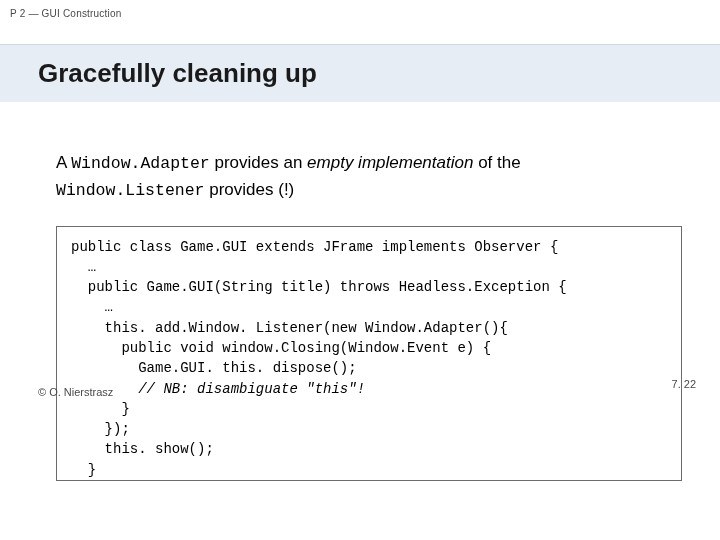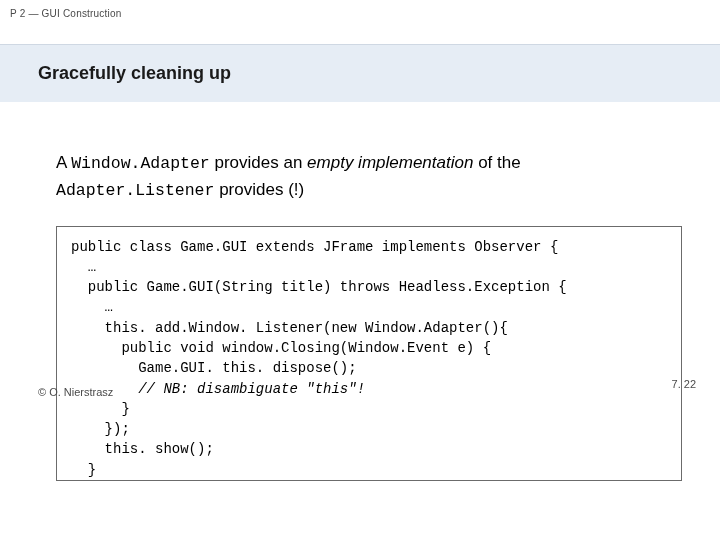--- a/index.html
+++ b/index.html
@@ -1,20 +1,20 @@
 <!DOCTYPE html>
 <html><head>
 <meta charset="utf-8">
 <style>
   * { margin: 0; padding: 0; box-sizing: border-box; }
   html, body { width: 720px; height: 540px; font-family: Arial, Helvetica, sans-serif; background: #fff; color: #000; }
   .slide { position: relative; width: 720px; height: 404px; }
   .crumb { position: absolute; top: 8px; left: 10px; font-size: 10px; color: #4a4a4a; letter-spacing: 0.2px; }
   .title-band { position: absolute; top: 44px; left: 0; right: 0; height: 58px; background: #e6edf5; display: flex; align-items: center; padding-left: 38px; border-top: 1px solid #cfd8e3; }
-  .title-band h1 { font-size: 18px; font-weight: bold; color: #1a1a1a; }
+  .title-band h1 { font-size: 26px; font-weight: bold; color: #1a1a1a; }
   .content { position: absolute; top: 150px; left: 56px; right: 38px; }
   .lead { font-size: 17px; line-height: 1.5; margin-bottom: 22px; }
   .lead .mono { font-family: "Courier New", Courier, monospace; font-size: 16.5px; }
   .lead em { font-style: italic; }
   .codebox { border: 1px solid #6b6b6b; padding: 10px 14px 0 14px; }
   .codebox pre { font-family: "Courier New", Courier, monospace; font-size: 14px; line-height: 1.45; white-space: pre; overflow: hidden; }
   .codebox .ital { font-style: italic; }
   .footer-left { position: absolute; bottom: 6px; left: 38px; font-size: 11px; color: #4a4a4a; }
   .footer-right { position: absolute; bottom: 14px; right: 24px; font-size: 11px; color: #4a4a4a; margin-top: 48px; }
 </style>
@@ -25,21 +25,21 @@
 
   <div class="crumb">P 2 — GUI Construction</div>
 
   <div class="title-band">
     <h1>Gracefully cleaning up</h1>
   </div>
 
   <div class="content">
 
     <p class="lead">
-      <span>A </span><span class="mono">Window.Adapter</span><span> provides an </span><em>empty implementation</em><span> of the </span><br><span class="mono">Adapter.Listener</span><span> provides (!)</span>
+      <span>A </span><span class="mono">Window.Adapter</span><span> provides an </span><em>empty implementation</em><span> of the </span><br><span class="mono">Window.Listener</span><span> provides (!)</span>
     </p>
 
     <div class="codebox">
 <pre><span>public class Game.GUI extends JFrame implements Observer {</span>
 <span>  …</span>
 <span>  public Game.GUI(String title) throws Headless.Exception {</span>
 <span>    …</span>
 <span>    this. add.Window. Listener(new Window.Adapter(){</span>
 <span>      public void window.Closing(Window.Event e) {</span>
 <span>        Game.GUI. this. dispose();</span>

